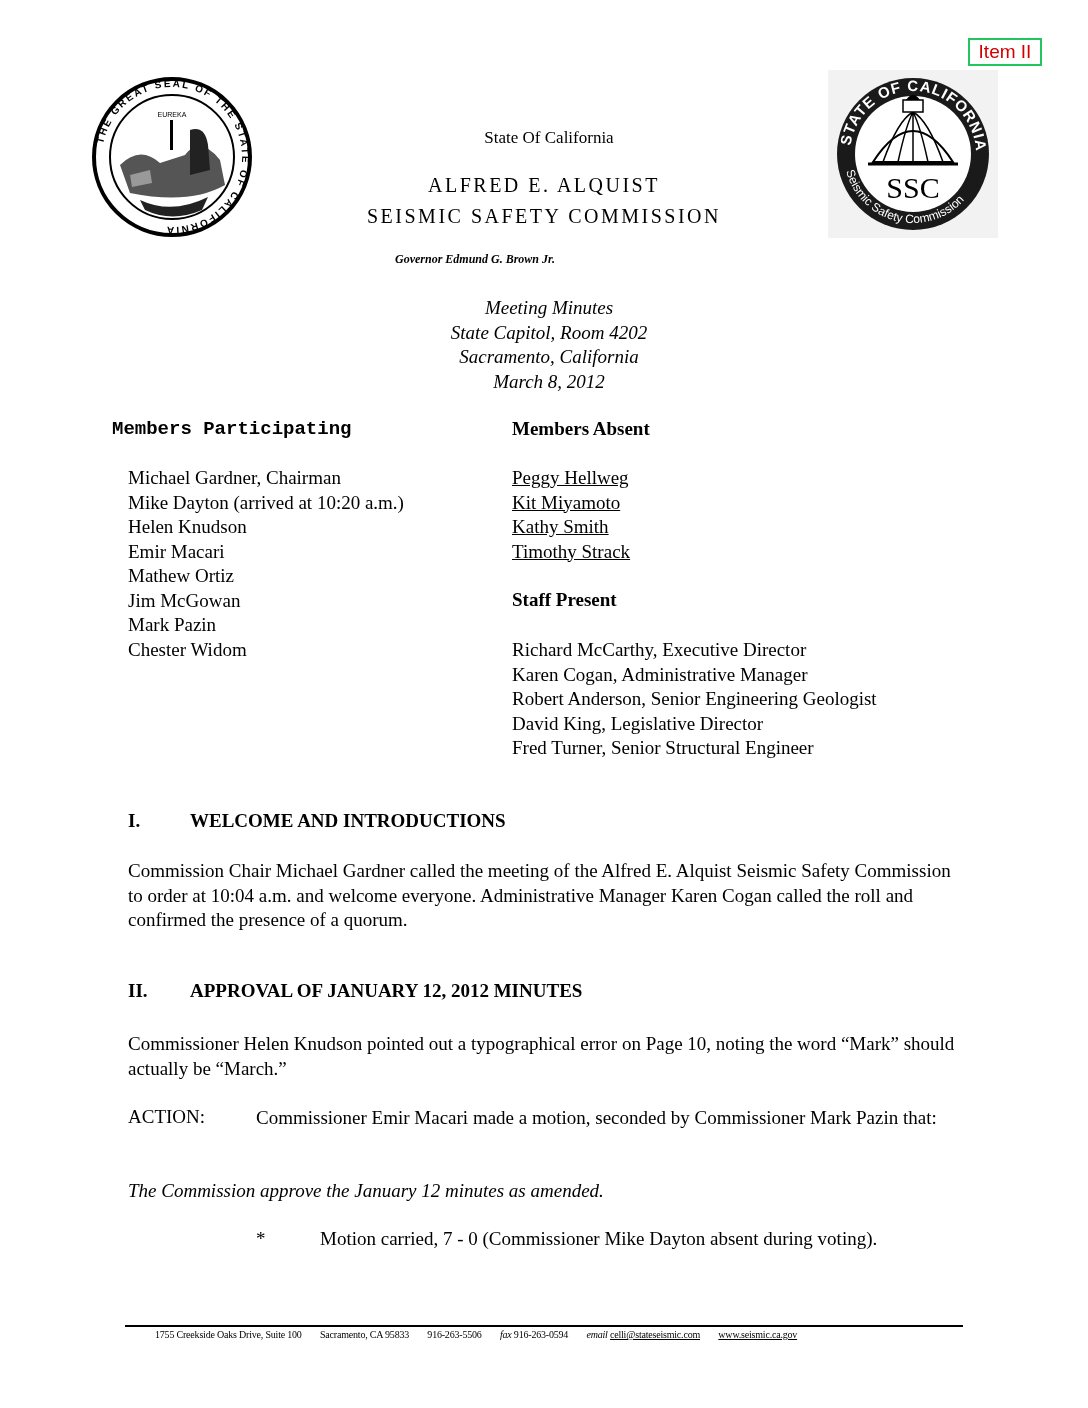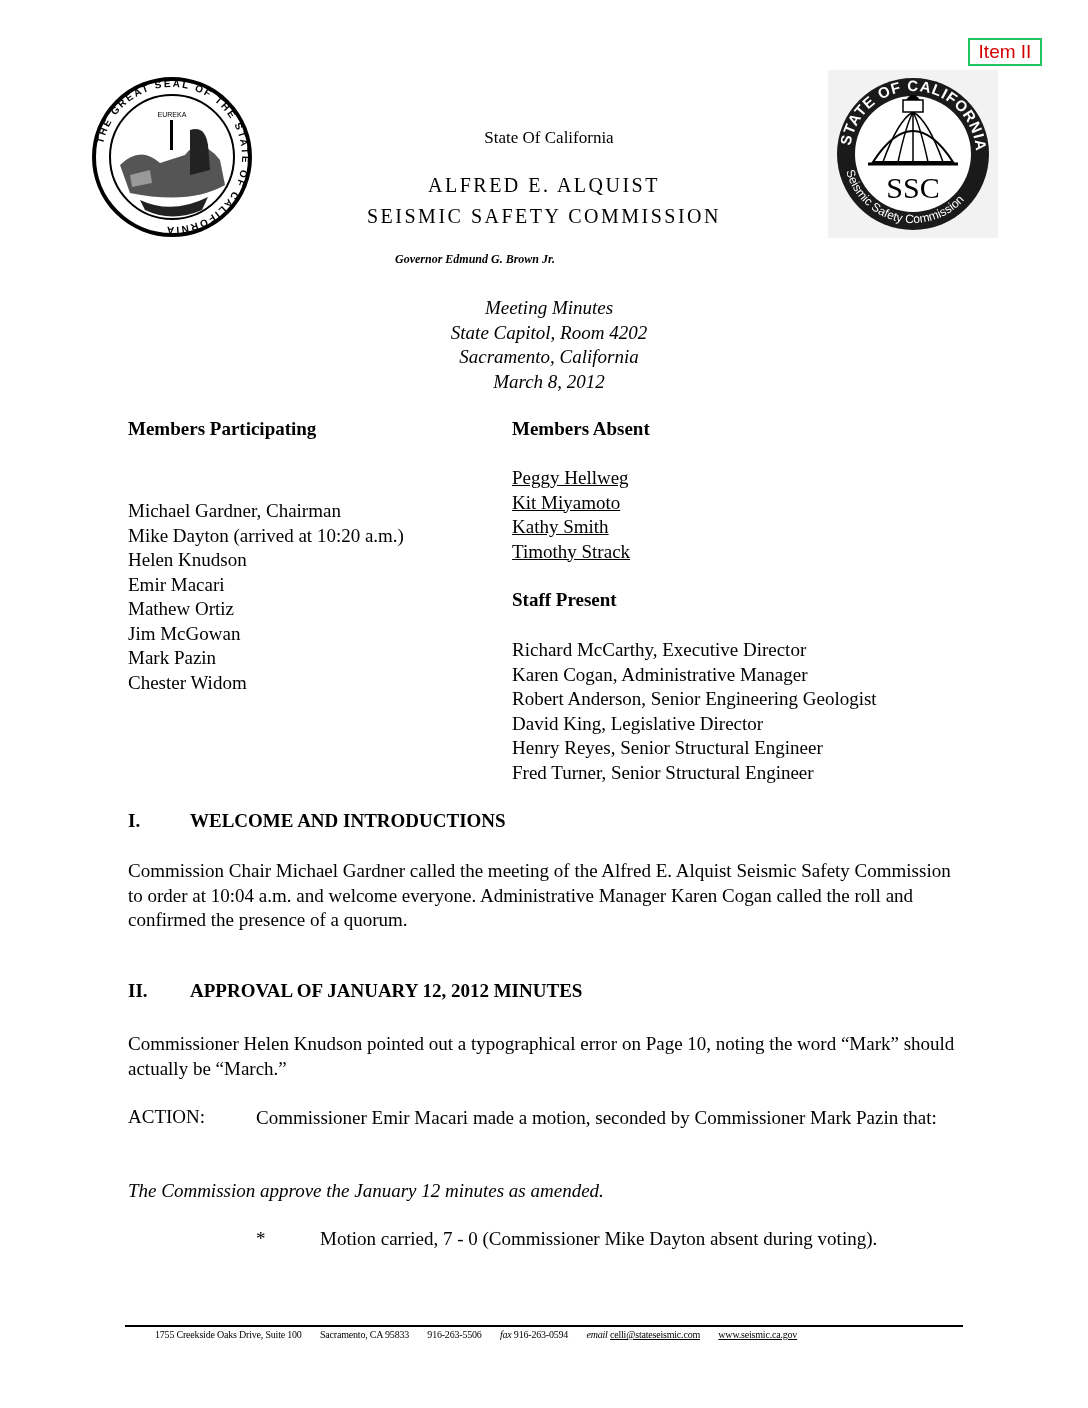--- a/index.html
+++ b/index.html
@@ -90,22 +90,22 @@
 </div>
 <div class="abs hdr-gov">Governor Edmund G. Brown Jr.</div>
 
 <div class="abs meeting">
   <div>Meeting Minutes</div>
   <div>State Capitol, Room 4202</div>
   <div>Sacramento, California</div>
   <div>March 8, 2012</div>
 </div>
 
-<div class="abs col-head" style="left:128px; top:418px;">Members Participating</div>
-<ul class="abs list" style="left:128px; top:466px;margin-top:33px;">
+<div class="abs col-head" style="left:112px; top:418px;font-family:Liberation Mono, monospace;">Members Participating</div>
+<ul class="abs list" style="left:128px; top:466px;">
   <li>Michael Gardner, Chairman</li>
   <li>Mike Dayton (arrived at 10:20 a.m.)</li>
   <li>Helen Knudson</li>
   <li>Emir Macari</li>
   <li>Mathew Ortiz</li>
   <li>Jim McGowan</li>
   <li>Mark Pazin</li>
   <li>Chester Widom</li>
 </ul>
 
@@ -116,21 +116,20 @@
   <li>Kathy Smith</li>
   <li>Timothy Strack</li>
 </ul>
 
 <div class="abs col-head" style="left:512px; top:589px;">Staff Present</div>
 <ul class="abs list" style="left:512px; top:638px;">
   <li>Richard McCarthy, Executive Director</li>
   <li>Karen Cogan, Administrative Manager</li>
   <li>Robert Anderson, Senior Engineering Geologist</li>
   <li>David King, Legislative Director</li>
-  <li>Henry Reyes, Senior Structural Engineer</li>
   <li>Fred Turner, Senior Structural Engineer</li>
 </ul>
 
 <div class="abs sec-head" style="left:128px; top:810px;">
   <span class="num">I.</span><span>WELCOME AND INTRODUCTIONS</span>
 </div>
 <div class="abs para" style="left:128px; top:859px;">Commission Chair Michael Gardner called the meeting of the Alfred E. Alquist Seismic Safety Commission to order at 10:04 a.m. and welcome everyone.  Administrative Manager Karen Cogan called the roll and confirmed the presence of a quorum.</div>
 
 <div class="abs sec-head" style="left:128px; top:980px;">
   <span class="num">II.</span><span>APPROVAL OF JANUARY 12, 2012 MINUTES</span>

